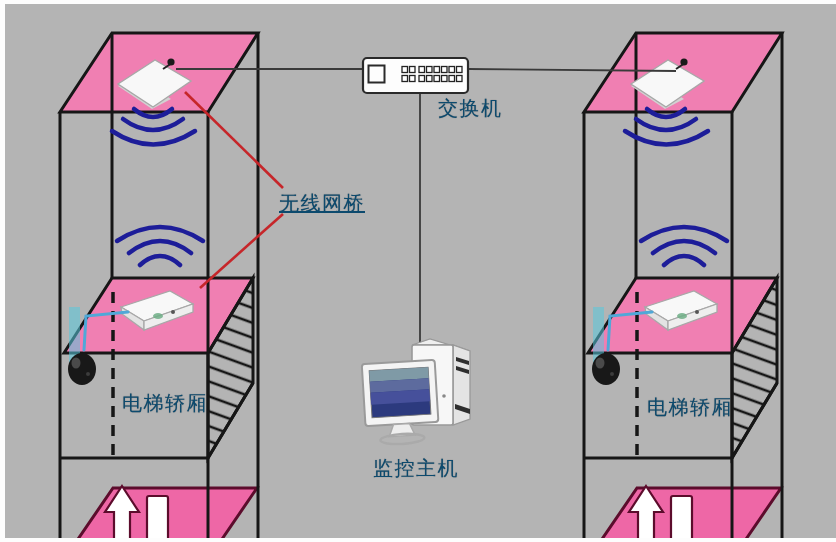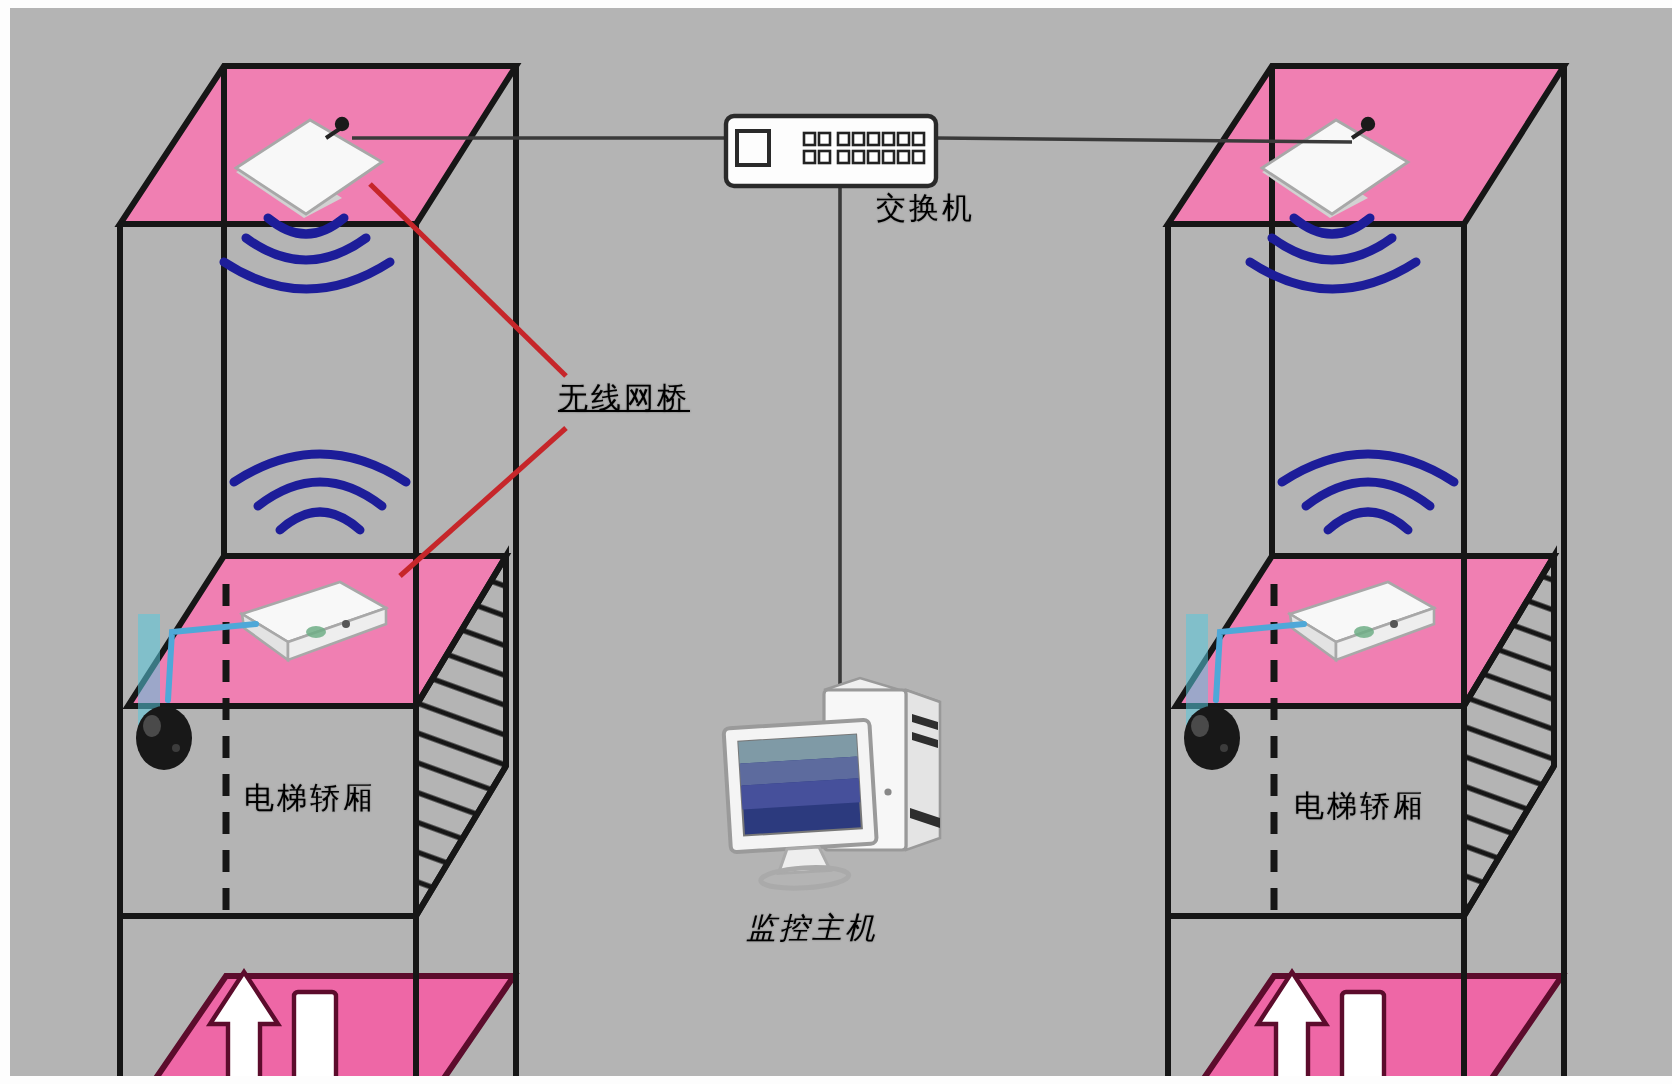--- a/index.html
+++ b/index.html
@@ -10,21 +10,21 @@
     overflow:hidden;
     font-family:"DejaVu Sans","Liberation Sans",sans-serif;
   }
   .canvas svg{position:absolute;left:0;top:0;}
   .edge{position:absolute;background:#fdfdfd;z-index:30;}
   .edge.top{left:0;top:0;width:836px;height:4px;}
   .edge.left{left:0;top:0;width:5px;height:542px;}
   .edge.bottom{left:0;top:538px;width:836px;height:4px;}
   .lbl{
     position:absolute;z-index:20;
-    color:#000000;font-size:15px;letter-spacing:1.5px;font-weight:500;
+    color:#0c4a6e;font-size:20px;letter-spacing:1.5px;font-weight:500;
     white-space:nowrap;text-shadow:0 0 1px rgba(20,20,20,.4);
   }
   
   .ol      {stroke:var(--c-outline,#161616);stroke-width:3;fill:none;}
   .pinkface{fill:var(--c-panel-pink,#f07fb2);stroke:var(--c-outline,#161616);stroke-width:3;}
   .floor   {fill:var(--c-floor-pink,#ee67a6);stroke:var(--c-floor-edge,#5c0c2c);stroke-width:3;}
   .hatched {fill:url(#hatch);stroke:var(--c-outline,#161616);stroke-width:3;}
   .dash    {stroke:var(--c-outline,#161616);stroke-width:3.5;fill:none;stroke-dasharray:11 8;}
   .wifi    {stroke:var(--c-wifi-blue,#1d1d99);stroke-width:4.5;fill:none;stroke-linecap:round;}
   .redln   {stroke:var(--c-pointer-red,#c6262a);stroke-width:2.6;fill:none;}
@@ -208,21 +208,21 @@
       <rect x="371" y="380" width="59" height="11" fill="#5d6b9e"></rect>
       <rect x="371" y="391" width="59" height="12" fill="#46509b"></rect>
       <polygon points="392,424 408,424 413,436 387,436" fill="#eeeeee" stroke="#aaa" stroke-width="1.5"></polygon>
       <ellipse cx="400" cy="439" rx="22" ry="5" fill="none" stroke="#aaa" stroke-width="2.5"></ellipse>
     </g>
   </g>
 </svg>
 
 <div class="lbl" style="left:438px;top:95px;">交换机</div>
 <div class="lbl" style="left:279px;top:190px;text-decoration:underline;">无线网桥</div>
-<div class="lbl" style="left:373px;top:455px;font-style:italic;">监控主机</div>
+<div class="lbl" style="left:373px;top:455px;">监控主机</div>
 <div class="lbl" style="left:122px;top:390px;">电梯轿厢</div>
 <div class="lbl" style="left:647px;top:394px;">电梯轿厢</div>
 
 <div class="edge top"></div>
 <div class="edge left"></div>
 <div class="edge bottom"></div>
 
 </div>
 
 </body></html>

